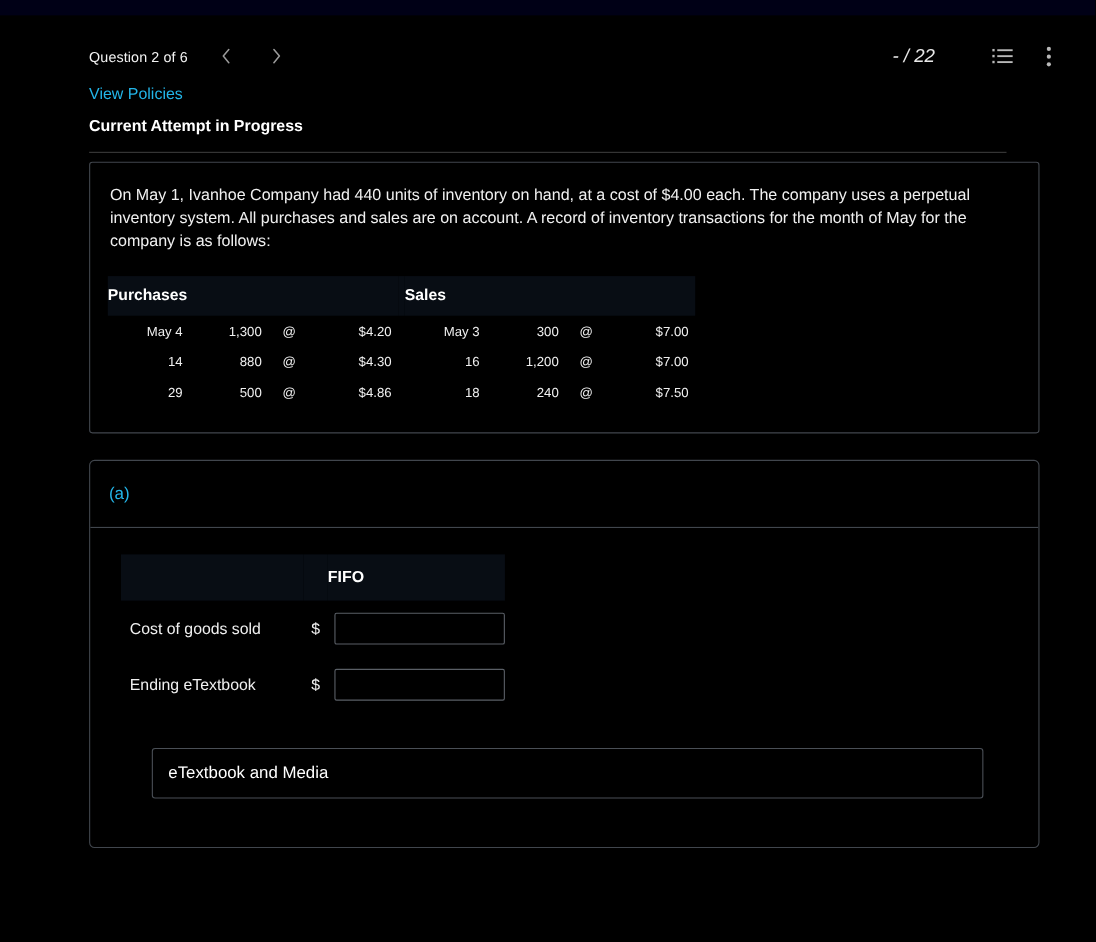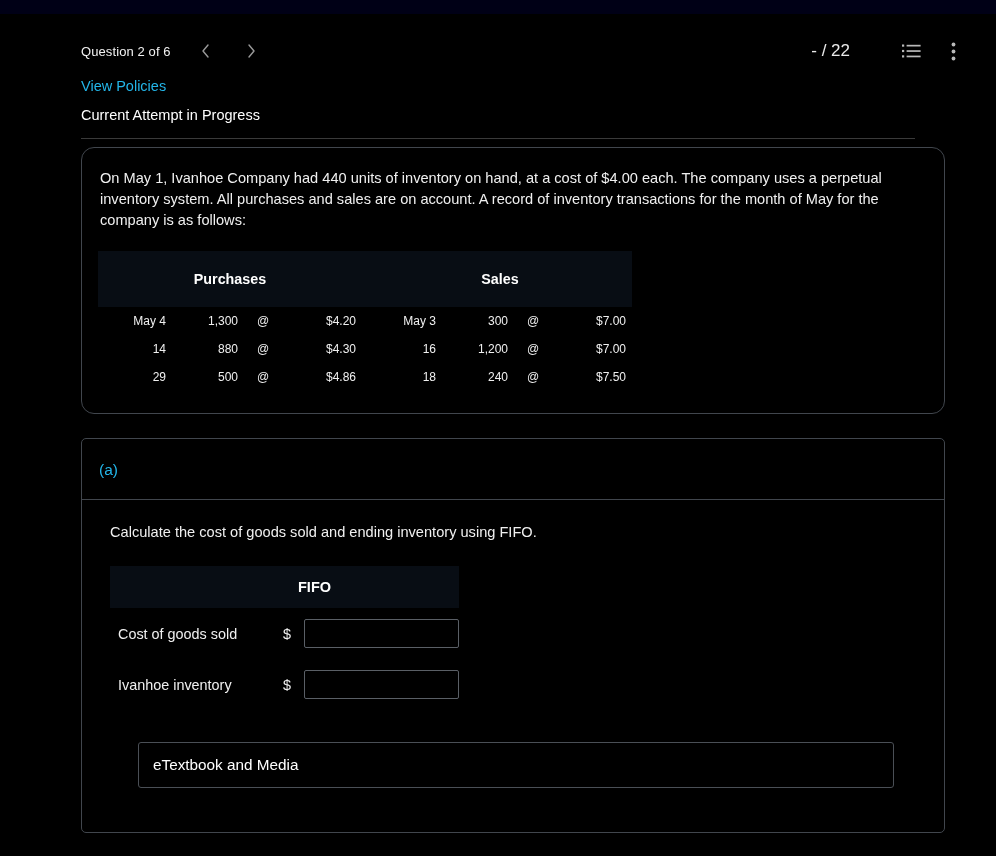--- a/index.html
+++ b/index.html
@@ -57,20 +57,21 @@
     cursor: pointer;
     user-select: none;
   }
   .header-spacer { flex: 1 1 auto; }
 
   .score {
     font-size: 17px;
     color: #e9e9e9;
     margin-right: 32px;
     white-space: nowrap;
+    font-style: italic;
   }
   .hdr-icon {
     width: 26px;
     height: 26px;
     display: flex;
     align-items: center;
     justify-content: center;
     cursor: pointer;
     margin-left: 16px;
   }
@@ -81,34 +82,34 @@
     display: inline-block;
     margin: 8px 0 0 81px;
     color: #23b5e8;
     font-size: 14.5px;
     text-decoration: none;
     cursor: pointer;
   }
   .attempt-status {
     margin: 12px 0 0 81px;
     font-size: 14.5px;
-    font-weight: normal;
+    font-weight: bold;
     color: #ffffff;
   }
 
   .divider {
     margin: 15px 81px 0 81px;
     border-top: 1px solid #3a3a3a;
   }
 
   
   .card {
     margin: 8px 51px 0 81px;
     border: 1px solid #41464d;
-    border-radius: 13px;
+    border-radius: 3px;
     background: #000000;
     padding: 20px 14px 22px 14px;
   }
   .q-text {
     font-size: 14.6px;
     line-height: 21px;
     color: #f0f0f0;
     margin: 0 0 0 0;
     padding: 0 4px;
   }
@@ -117,22 +118,22 @@
   .txn-table {
     border-collapse: collapse;
     margin-top: 20px;
     margin-left: 2px;
   }
   .txn-table th {
     background: #080d14;
     font-size: 14.3px;
     font-weight: bold;
     color: #ffffff;
-    padding: 20px 0;
-    text-align: center;
+    padding: 10px 0;
+    text-align: left;
   }
   .txn-table td {
     font-size: 12px;
     color: #f0f0f0;
     padding: 7px 0;
     white-space: nowrap;
   }
   .c-date   { width: 72px; text-align: right; padding-right: 4px !important; }
   .c-qty    { width: 72px; text-align: right; padding-right: 4px !important; }
   .c-at     { width: 42px; text-align: center; }
@@ -339,40 +340,39 @@
     </table>
   </div>
 
   
   <div class="part-card">
     <div class="part-head">
       <span class="part-label">(a)</span>
     </div>
 
     <div class="part-body">
-      <div class="part-prompt">Calculate the cost of goods sold and ending inventory using FIFO.</div>
 
       <table class="fifo-table">
         <thead>
           <tr>
             <th class="fifo-head-blank"></th>
             <th class="fifo-head-dollar"></th>
             <th class="fifo-head-label">FIFO</th>
           </tr>
         </thead>
         <tbody>
           <tr>
             <td class="fifo-row-label">Cost of goods sold</td>
             <td class="fifo-dollar">$</td>
             <td class="fifo-input-cell">
               <input class="answer-input" type="text" value="" style="">
             </td>
           </tr>
           <tr>
-            <td class="fifo-row-label">Ivanhoe inventory</td>
+            <td class="fifo-row-label">Ending eTextbook</td>
             <td class="fifo-dollar">$</td>
             <td class="fifo-input-cell">
               <input class="answer-input" type="text" value="" style="">
             </td>
           </tr>
         </tbody>
       </table>
 
       <div class="panels">
         <div class="panel">eTextbook and Media</div>

